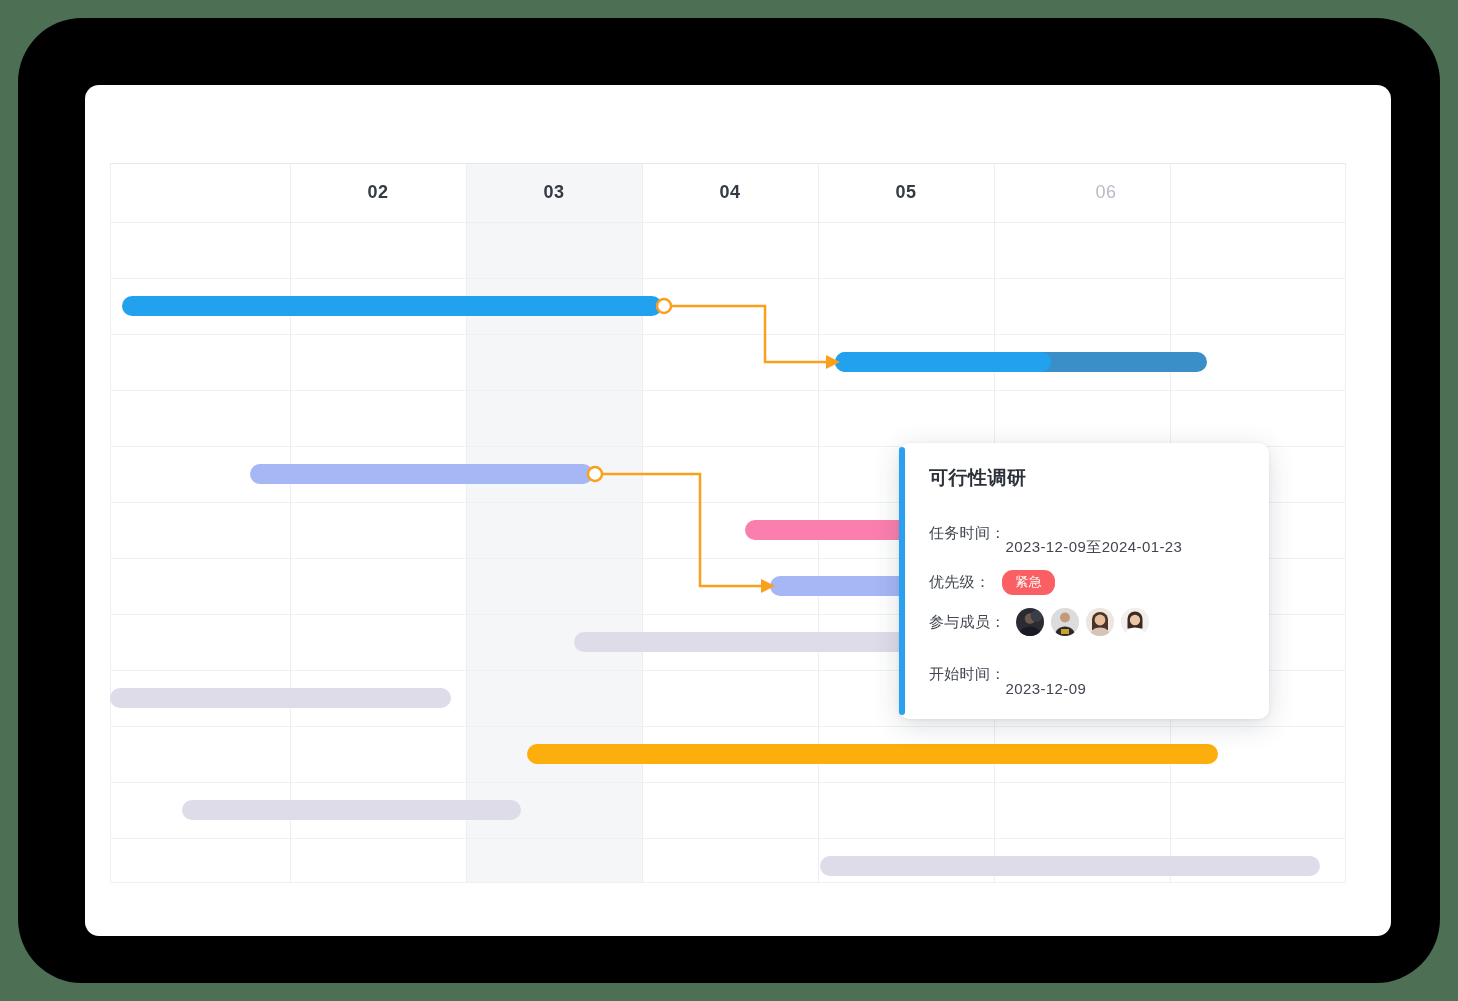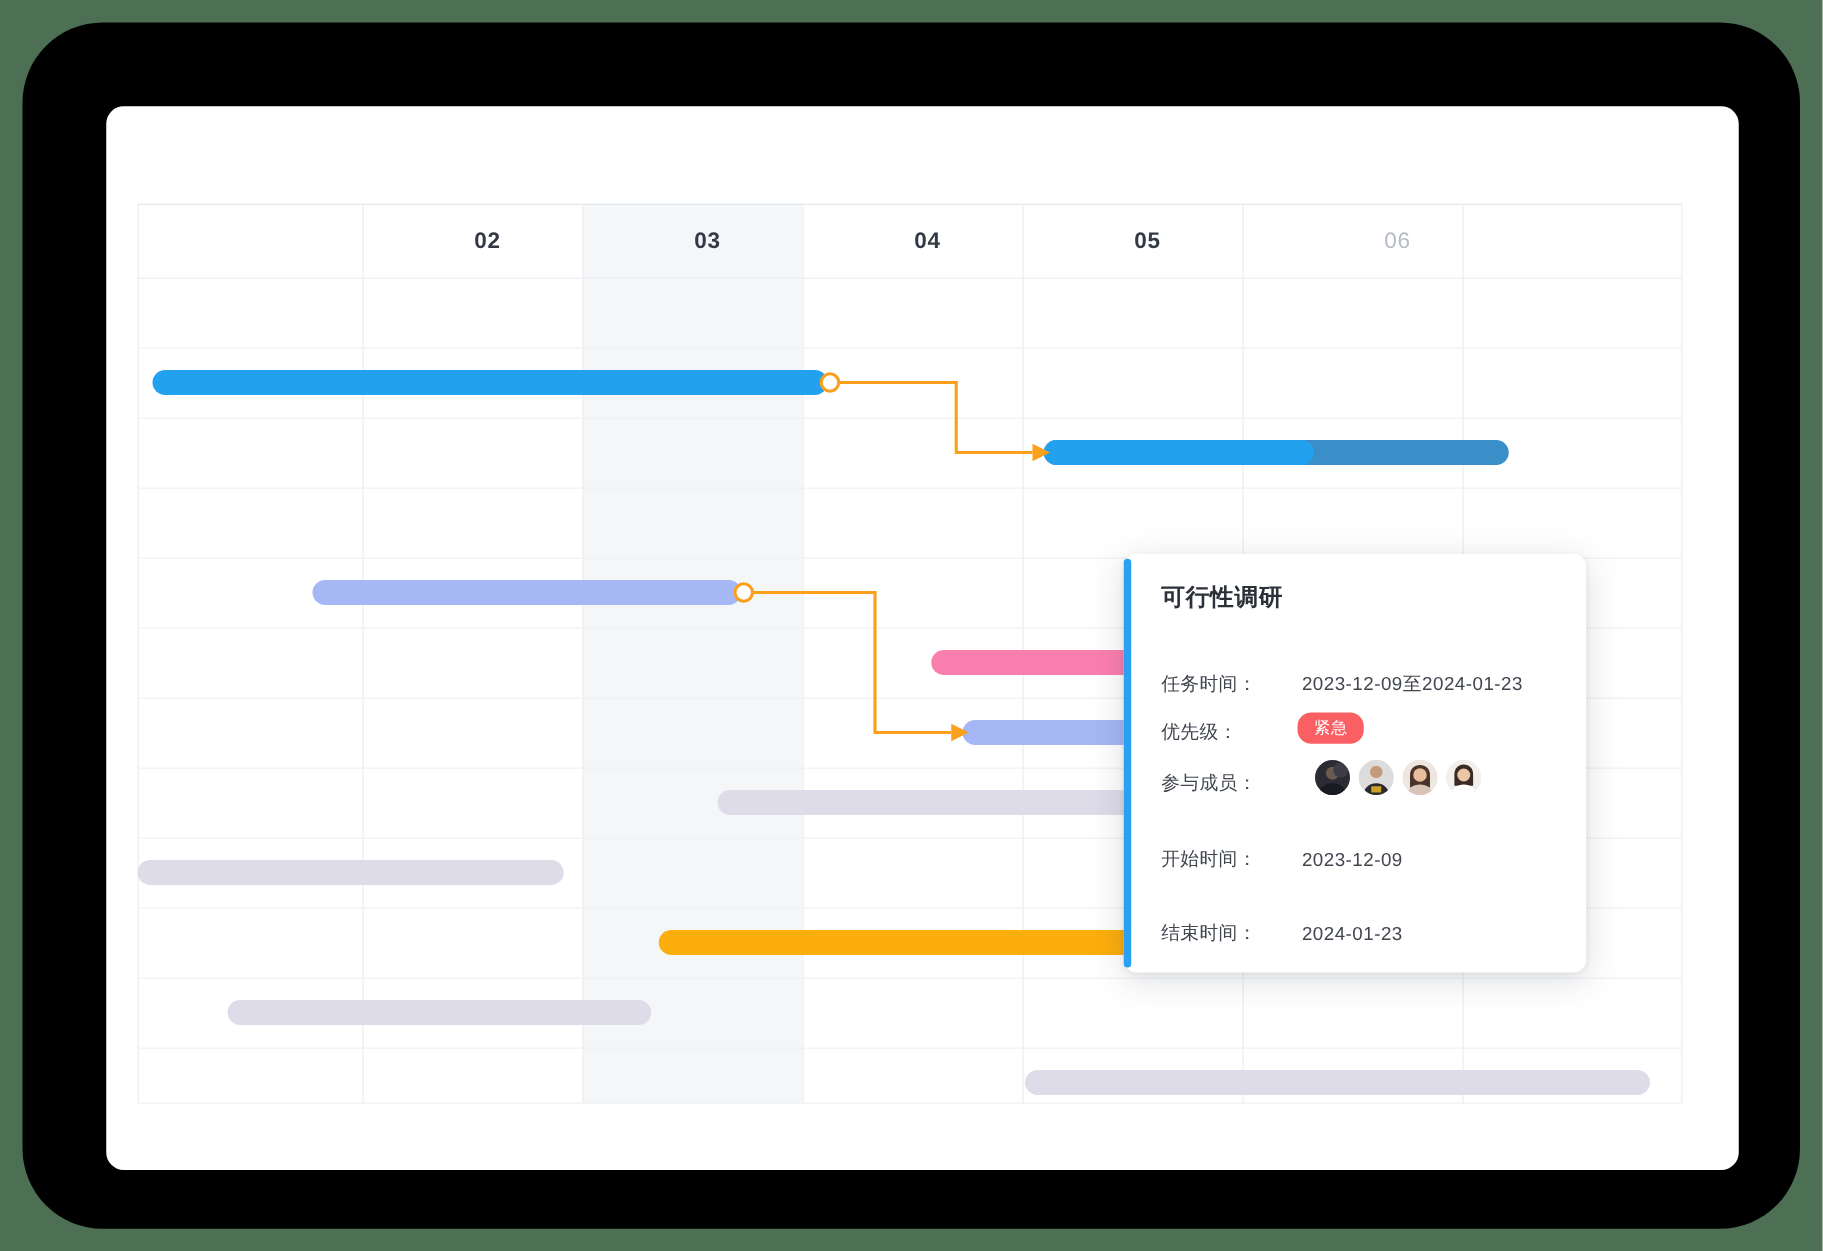--- a/index.html
+++ b/index.html
@@ -92,21 +92,21 @@
     left: 0;
     right: 0;
     top: 59px;
     height: 1px;
     background: #eceef2;
   }
 
   
   .gantt-header {
     position: absolute;
-    left: 12px;
+    left: 0;
     top: 0;
     right: 0;
     height: 59px;
   }
 
   .col-label {
     position: absolute;
     top: 0;
     height: 59px;
     line-height: 59px;
@@ -172,26 +172,25 @@
   .tooltip-title {
     font-size: 19px;
     font-weight: 600;
     color: #2c3038;
     margin-bottom: 18px;
     letter-spacing: 0.5px;
   }
 
   .tt-row {
     display: flex;
-    align-items: flex-end;
+    align-items: center;
     margin-bottom: 13px;
     font-size: 15px;
     color: #4a4f58;
     min-height: 24px;
-    gap: 36px;
   }
 
   .tt-row:last-child { margin-bottom: 0; }
 
   .tt-label {
     color: #41464f;
     white-space: nowrap;
     letter-spacing: 0.3px;
   }
 
@@ -369,21 +368,17 @@
                 </svg>
             </span>
           </span>
         </div>
 
         <div class="tt-row">
           <span class="tt-label">开始时间：</span>
           <span class="tt-value">2023-12-09</span>
         </div>
 
-        <div class="tt-row">
-          <span class="tt-label">结束时间：</span>
-          <span class="tt-value">2024-01-23</span>
-        </div>
       </div>
 
     </div>
   </div>
 </div>
 
 </body></html>

